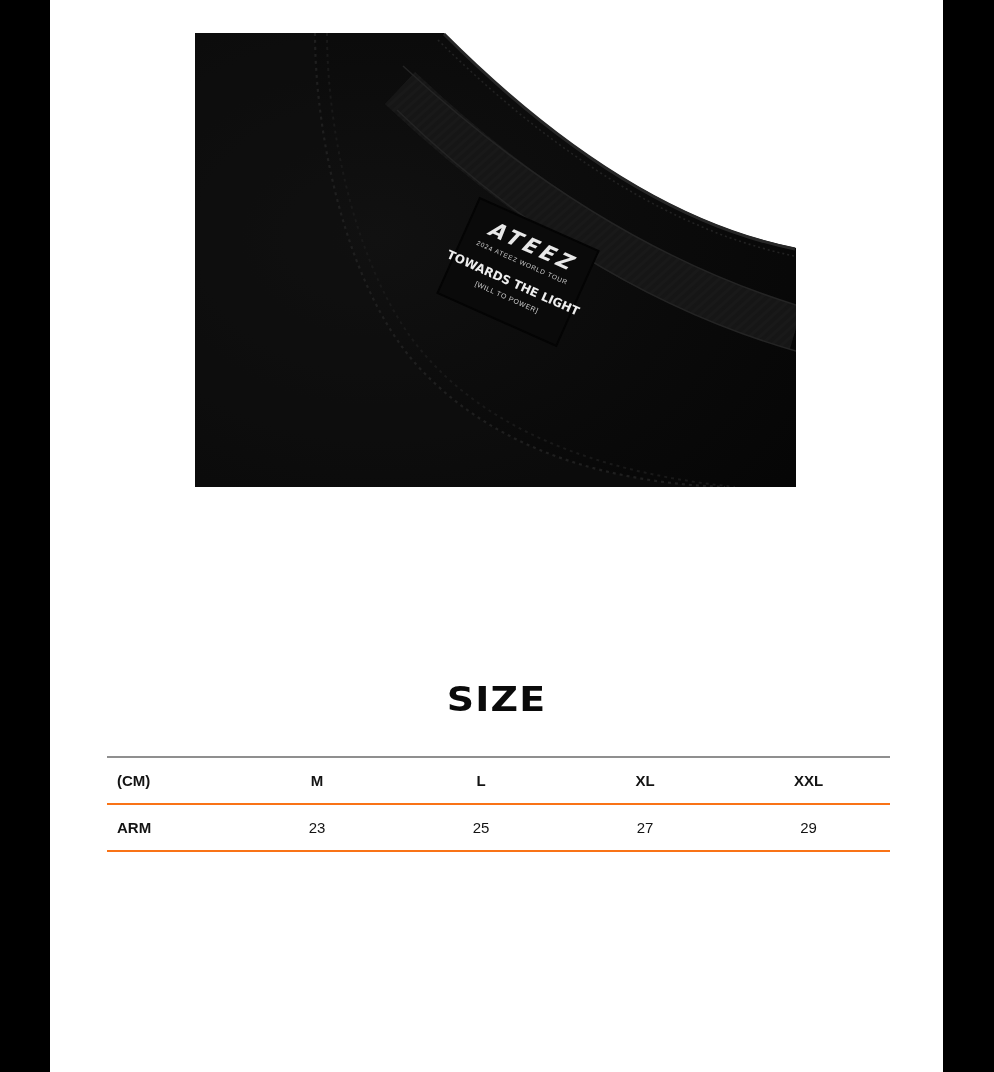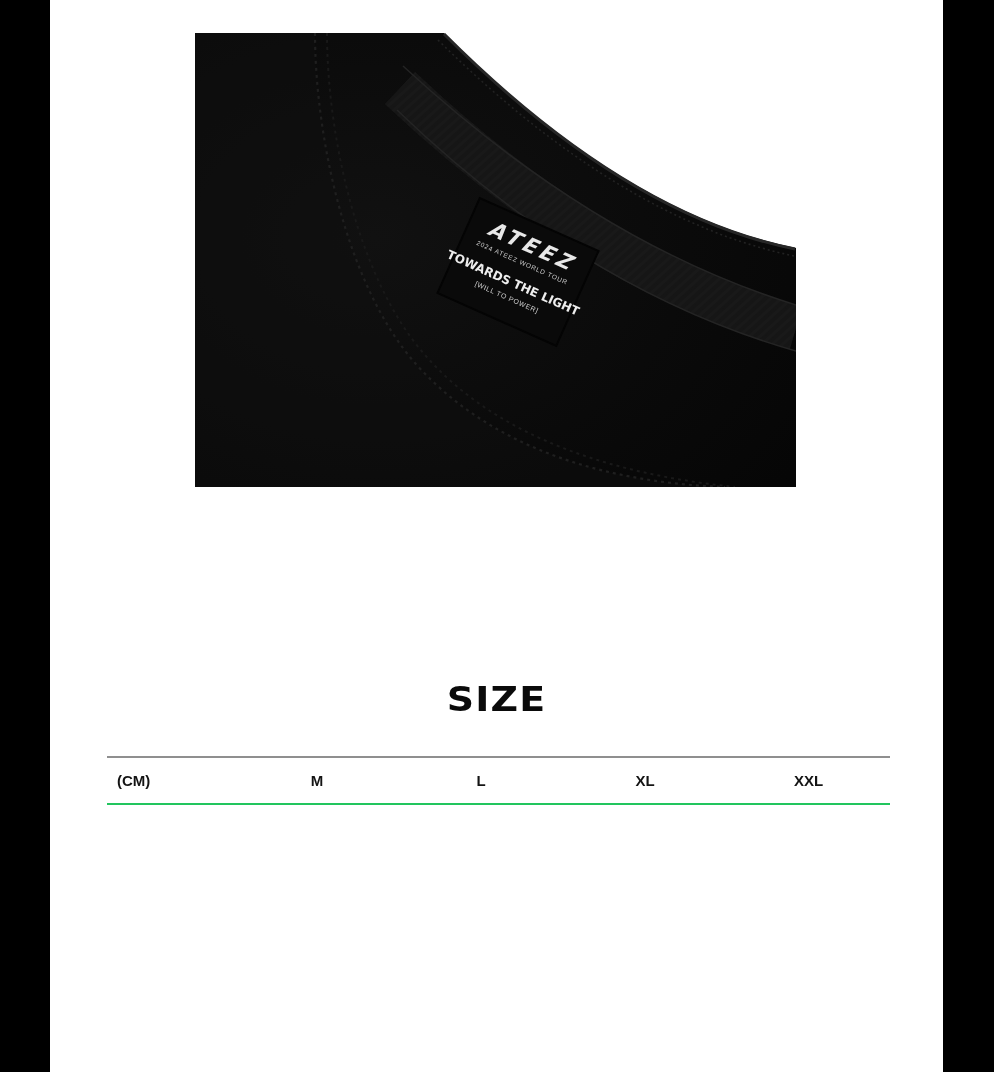--- a/index.html
+++ b/index.html
@@ -16,21 +16,21 @@
     position:absolute;left:50px;top:681px;width:893px;margin:0;
     text-align:center;font-family:"DejaVu Sans",sans-serif;font-weight:bold;
     font-size:33px;line-height:38px;letter-spacing:1px;color:#0a0a0a;
     transform:scaleX(1.15);transform-origin:50% 50%;
   }
   table.size-table{
     position:absolute;left:107px;top:756px;width:783px;
     border-collapse:collapse;table-layout:fixed;
     color:#141414;border-top:2px solid #8f8f8f;
   }
-  table.size-table tr{border-bottom:2px solid #22c55e;}
+  table.size-table tr{border-bottom:2px solid #f97316;}
   table.size-table th,table.size-table td{
     height:44.8px;font-size:15px;text-align:center;vertical-align:middle;
     white-space:nowrap;padding:0;
   }
   table.size-table th{font-weight:bold;}
   table.size-table .row-label{
     text-align:left;padding-left:10px;font-weight:bold;
   }
   table.size-table td.value{font-weight:normal;}
 </style>
@@ -96,16 +96,23 @@
     <thead>
       <tr>
         <th class="row-label">(CM)</th>
         <th>M</th>
         <th>L</th>
         <th>XL</th>
         <th>XXL</th>
       </tr>
     </thead>
     <tbody>
+      <tr>
+        <td class="row-label">ARM</td>
+        <td class="value">23</td>
+        <td class="value">25</td>
+        <td class="value">27</td>
+        <td class="value">29</td>
+      </tr>
     </tbody>
   </table>
 
 </div>
 
 </body></html>

